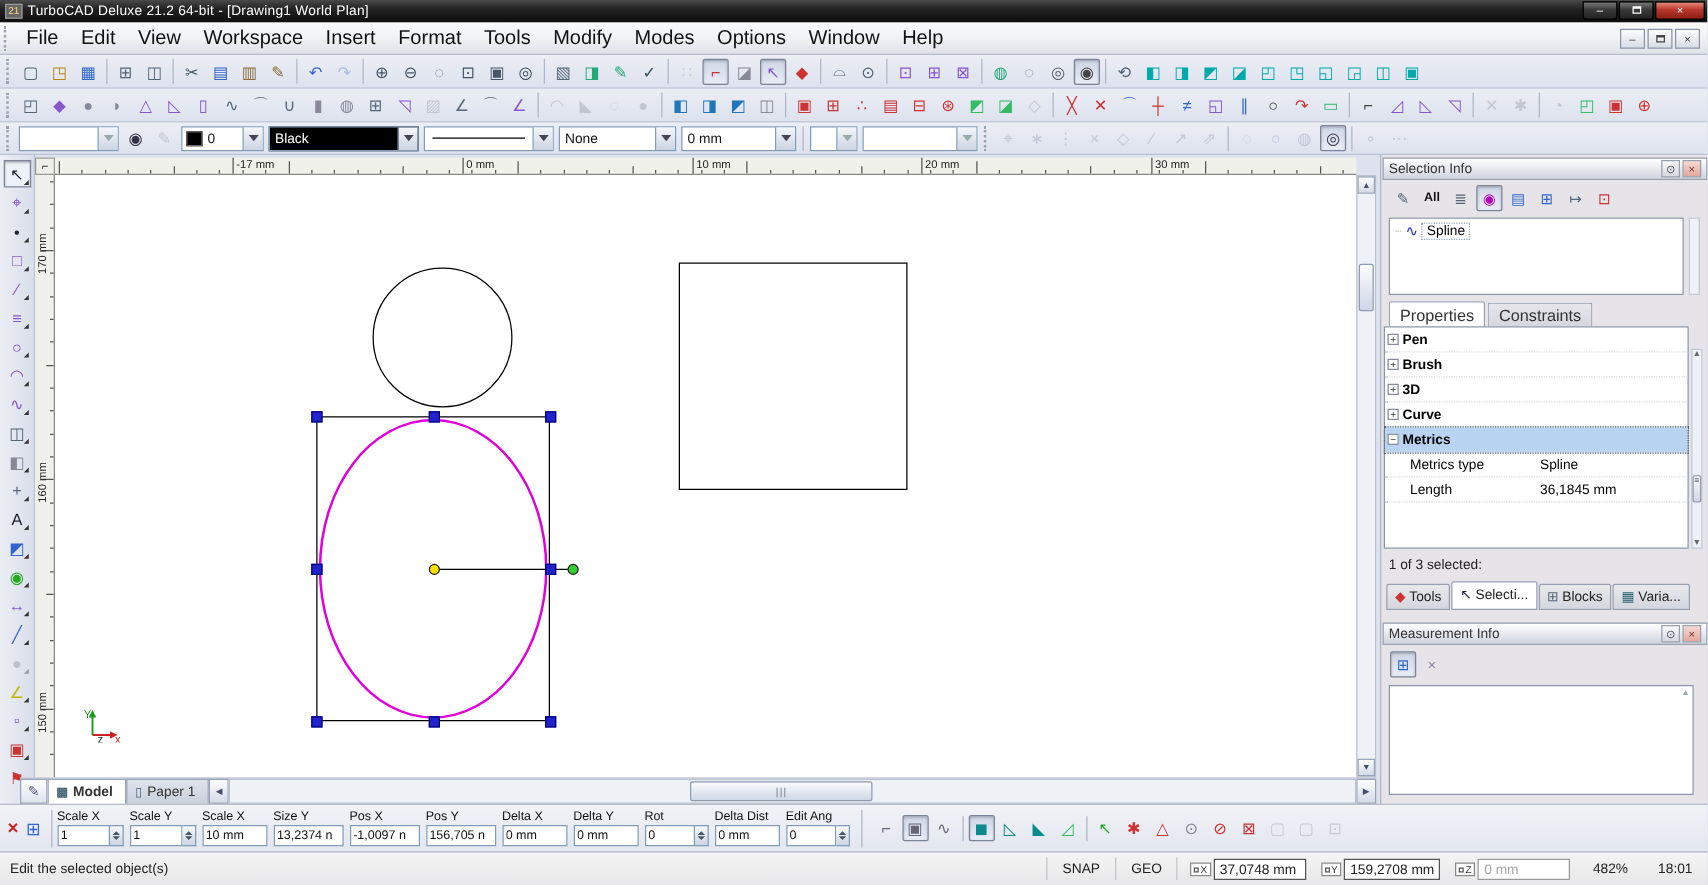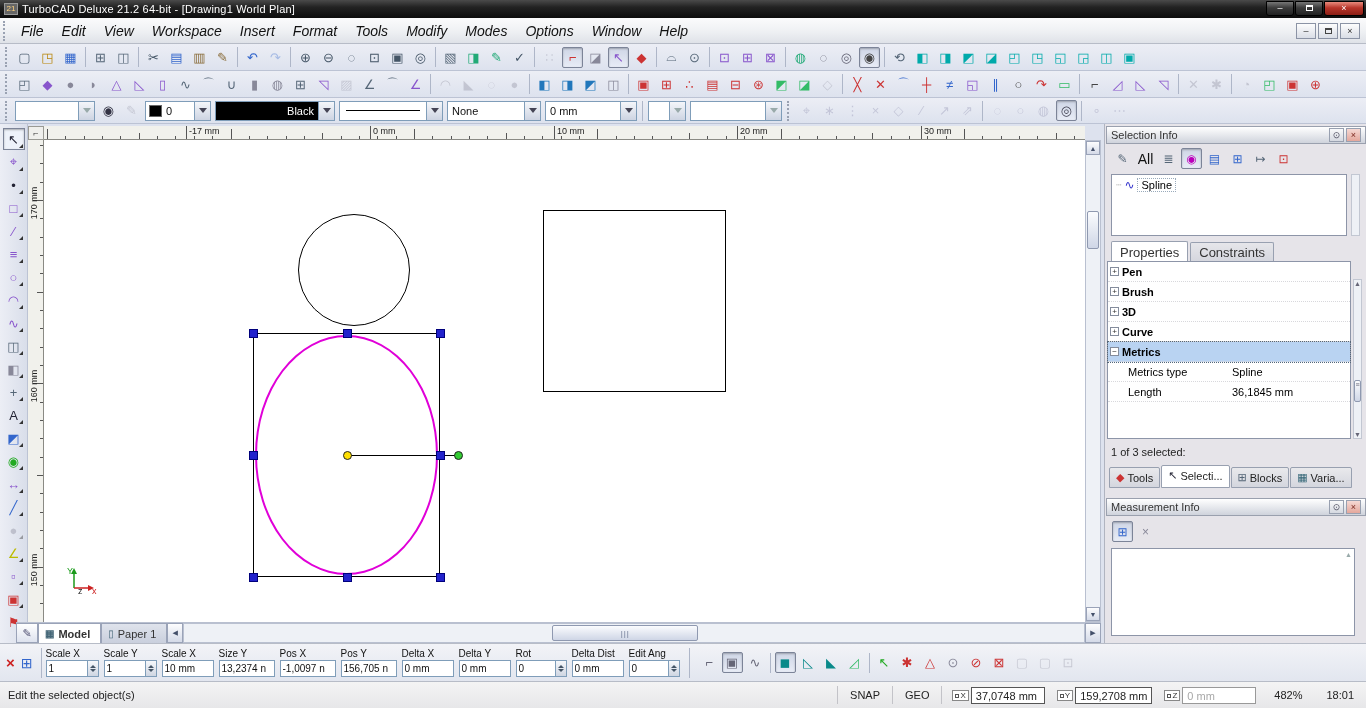--- a/index.html
+++ b/index.html
@@ -15,21 +15,21 @@
   .winbtns { display:flex; height:16px; margin-right:2px; }
   .winbtn { width:28px; height:15px; margin-left:1px; border:1px solid #000; border-radius:0 0 3px 3px;
     background:linear-gradient(#777,#3a3a3a 45%,#222); color:#fff; font-size:9px; line-height:13px; text-align:center; }
   .winbtn.close { background:linear-gradient(#e98b7d,#b8352a 45%,#8c1f16); width:40px; }
   .glyph-restore { display:inline-block; width:7px; height:6px; border:1px solid #fff; border-top-width:2px; background:transparent; }
 
   
   .menubar { position:absolute; left:0; top:18px; width:1366px; height:26px;
     background:linear-gradient(#fbfbfc,#eef0f3 55%,#dfe2e8); border-bottom:1px solid #b7bcc7; display:flex; align-items:center; }
   .menu-grip { width:6px; height:20px; margin:0 3px; border-left:2px dotted #9aa2b2; }
-  .menu-item { padding:3px 9px; font-size:14px; color:#111;font-style:italic; }
+  .menu-item { padding:3px 9px; font-size:16px; color:#111; }
   .menu-item:first-letter { text-decoration:underline; }
   .mdi-btns { margin-left:auto; display:flex; margin-right:6px; }
   .mdi-btn { width:20px; height:16px; margin-left:2px; border:1px solid #8b93a5; background:linear-gradient(#fdfdfd,#d9dde6);
     font-size:9px; line-height:14px; text-align:center; color:#333; }
   .glyph-restore2 { display:inline-block; width:7px; height:6px; border:1px solid #444; border-top-width:2px; }
 
   
   .tbrow { position:absolute; left:0; width:1366px; height:27px; background:linear-gradient(#eceef5,#dde2ee);
     border-bottom:1px solid #bcc3d4; display:flex; align-items:center; padding-left:2px; overflow:hidden; }
   #tb1 { top:44px; } #tb2 { top:71px; } #tb3 { top:98px; height:26px; }
@@ -332,21 +332,21 @@
     <span class="tbi" style="color:#334">◉</span>
     <span class="tbi dim" style="color:#889">✎</span>
     <span class="combo" style="width:66px">
       <span class="swatch"></span>
       <span class="combo-val">0</span>
       <span class="combo-btn">
           <i></i>
         </span>
     </span>
     <span class="combo" style="width:120px;background:#000">
-      <span class="combo-val" style="color:#fff;text-align:right">Black</span>
+      <span class="combo-val" style="color:#fff;text-align:left">Black</span>
       <span class="combo-btn">
           <i></i>
         </span>
     </span>
     <span class="combo" style="width:104px">
       <span class="linestyle"></span>
       <span class="combo-btn">
           <i></i>
         </span>
     </span>
@@ -581,21 +581,21 @@
 
       <div class="ptitle" style="top:2px">
         <span>Selection Info</span>
         <span class="sp"></span>
         <span class="pt-btn">⊙</span>
         <span class="pt-btn close">×</span>
       </div>
 
       <div class="ptool" style="left:6px;top:24px">
           <span class="tbi" style="color: rgb(85, 102, 119);">✎</span>
-          <span class="tbi" style="color: rgb(17, 17, 17); font-size: 14px; font-weight: normal;">All</span>
+          <span class="tbi" style="color: rgb(17, 17, 17); font-size: 10px; font-weight: bold;">All</span>
           <span class="tbi" style="color: rgb(85, 102, 119);">≣</span>
           <span class="tbi pressed" style="color: rgb(187, 0, 187);">◉</span>
           <span class="tbi" style="color: rgb(51, 102, 204);">▤</span>
           <span class="tbi" style="color: rgb(51, 102, 204);">⊞</span>
           <span class="tbi" style="color: rgb(85, 102, 119);">↦</span>
           <span class="tbi" style="color: rgb(204, 51, 51);">⊡</span>
         </div>
 
       <div class="treebox" style="left:6px;top:50px;width:236px;height:62px">
         <div class="treeline">

